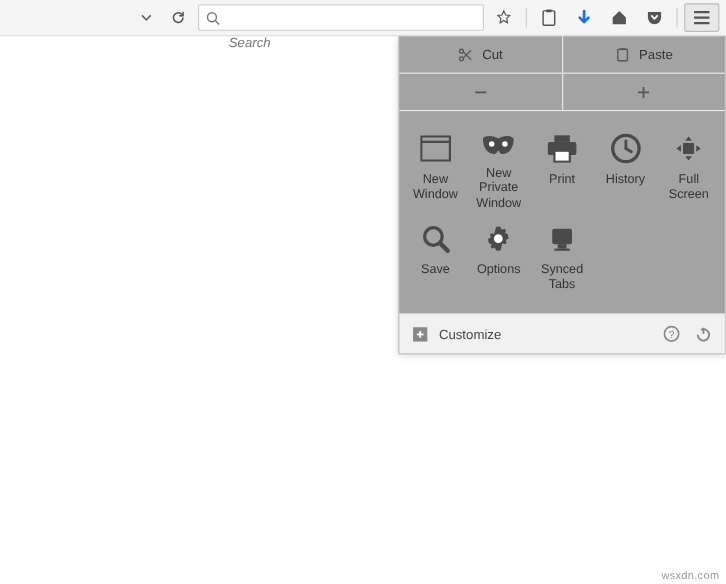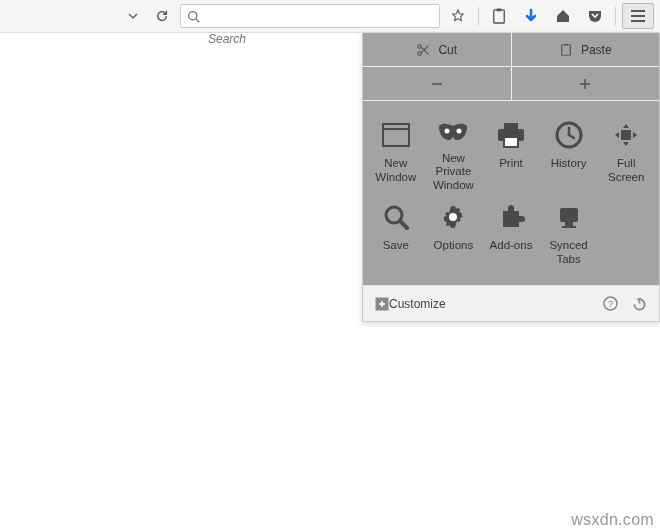--- a/index.html
+++ b/index.html
@@ -18,21 +18,21 @@
   .edit-cell + .edit-cell { border-left:1px solid #eee; }
   .zoom-row { display:flex; height:34px; border-bottom:1px solid #eee; }
   .zoom-cell { flex:1; display:flex; align-items:center; justify-content:center; color:#333; font-size:14px; }
   .zoom-cell + .zoom-cell { border-left:1px solid #eee; }
   .grid { display:grid; grid-template-columns:repeat(5, 1fr); padding:10px 4px; }
   .grid-item { height:82px; display:flex; flex-direction:column; align-items:center; justify-content:flex-start; gap:6px; padding-top:8px; text-align:center; color:#333; font-size:11.5px; line-height:1.2; }
   .grid-item .ic { width:32px; height:32px; display:flex; align-items:center; justify-content:center; color:#4a4a4a; }
   .footer-row { height:36px; border-top:1px solid #e3e3e3; background:#f1f1f1; display:flex; align-items:center; padding:0 12px; gap:10px; color:#444; }
   .footer-row.last { justify-content:space-between; }
   .footer-right { display:flex; gap:14px; align-items:center; color:#777; }
-  .watermark { position:absolute; right:6px; bottom:2px; font-size:16px; color:#999; letter-spacing:0.3px;text-align:right; }
+  .watermark { position:absolute; right:6px; bottom:2px; font-size:10px; color:#999; letter-spacing:0.3px;text-align:right; }
   svg { display:block; }
 </style>
 </head>
 <body>
 
 <div class="toolbar">
   <div class="dropdown-marker">
     <svg width="10" height="10" viewBox="0 0 10 10">
         <path d="M1 3l4 4 4-4" fill="none" stroke="#666" stroke-width="1.5"></path>
       </svg>
@@ -185,42 +185,34 @@
       <span class="ic">
           <svg width="28" height="28" viewBox="0 0 28 28">
             <path d="M14 3l2 .3 1.2 2.5 2.4-.8 1.4 1.4-.8 2.4L22.7 10l.3 2 .3 2-2.5 1.2.8 2.4-1.4 1.4-2.4-.8L16 24.7l-2 .3-2-.3-1.2-2.5-2.4.8-1.4-1.4.8-2.4L5.3 18 5 16l-.3-2 2.5-1.2-.8-2.4 1.4-1.4 2.4.8L12 3.3z" fill="#4a4a4a"></path>
             <circle cx="14" cy="14" r="4" fill="#fcfcfc"></circle>
           </svg>
         </span>
       <span>Options</span>
     </div>
     <div class="grid-item">
       <span class="ic">
-          <svg width="28" height="28" viewBox="0 0 28 28">
-            <path d="M6 8h5V5a3 3 0 0 1 6 0v3h5v5h3a3 3 0 0 1 0 6h-3v5H6V8z" fill="#4a4a4a"></path>
-          </svg>
-        </span>
-      <span>Add-ons</span>
-    </div>
-    <div class="grid-item">
-      <span class="ic">
           <svg width="26" height="26" viewBox="0 0 26 26">
             <rect x="4" y="4" width="18" height="14" rx="2" fill="#4a4a4a"></rect>
             <rect x="9" y="18" width="8" height="4" fill="#4a4a4a"></rect>
             <rect x="6" y="22" width="14" height="2" fill="#4a4a4a"></rect>
           </svg>
         </span>
       <span>Synced Tabs</span>
     </div>
     <div class="grid-item"></div>
   </div>
 
 
   <div class="footer-row last">
-    <div style="display:flex;">
+    <div style="display:flex;gap:10px;">
       <svg width="14" height="14" viewBox="0 0 14 14">
           <rect x="0.5" y="0.5" width="13" height="13" fill="#888"></rect>
           <line x1="4" y1="7" x2="10" y2="7" stroke="#fff" stroke-width="1.6"></line>
           <line x1="7" y1="4" x2="7" y2="10" stroke="#fff" stroke-width="1.6"></line>
         </svg>
       <span>Customize</span>
     </div>
     <div class="footer-right">
       <span>
         <svg width="15" height="15" viewBox="0 0 16 16">

